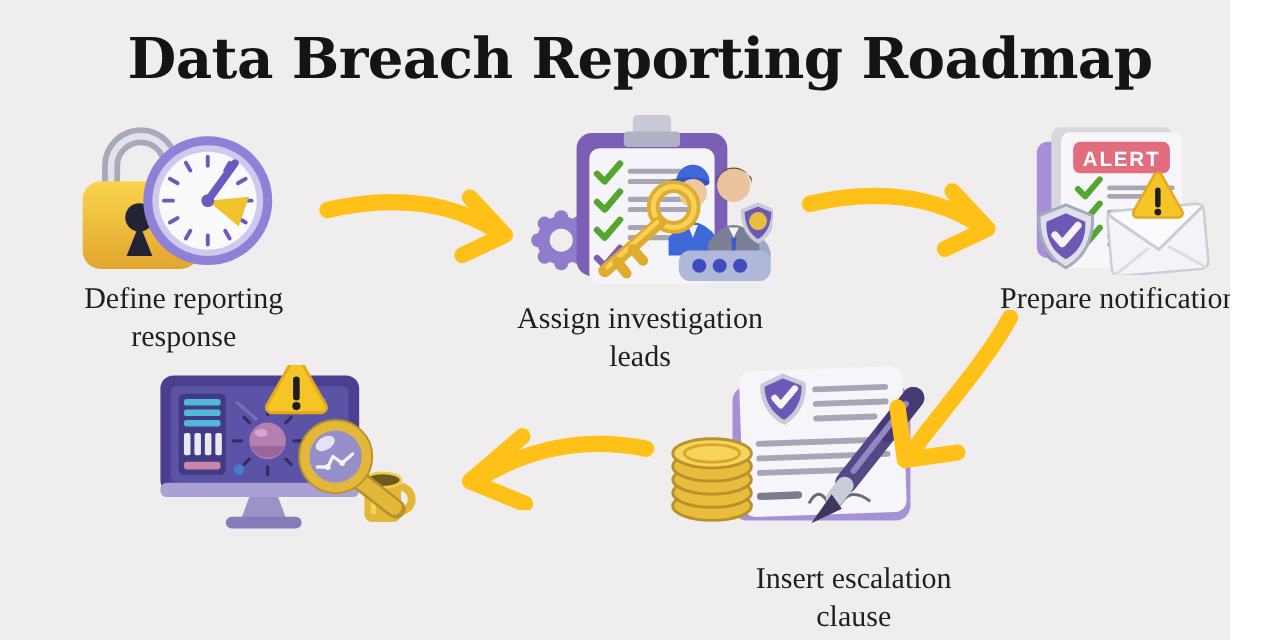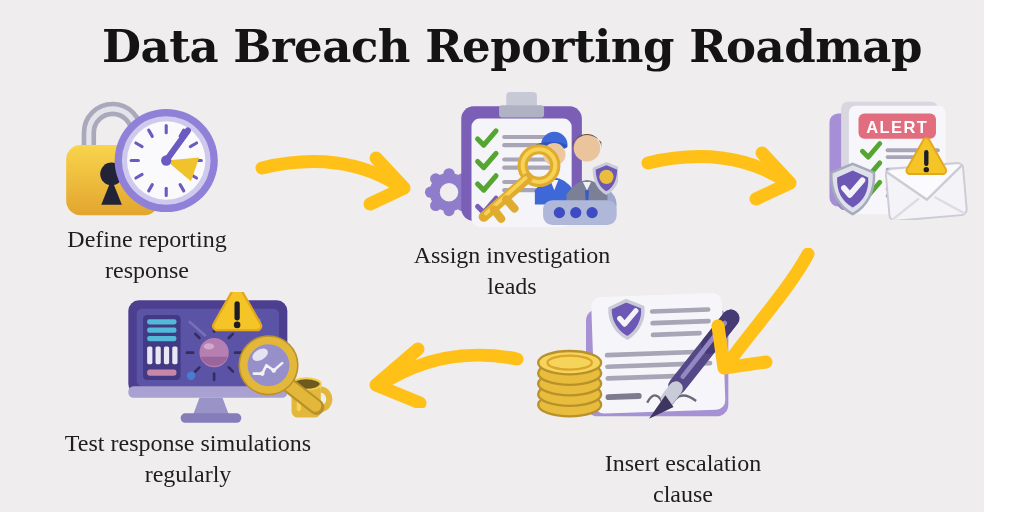--- a/index.html
+++ b/index.html
@@ -296,25 +296,22 @@
     <span>Define reporting</span>
     <span>response</span>
   </div>
 
   <div class="step-label" style="left:382px;top:224px;width:260px;margin-top:16px;">
     <span>Assign investigation</span>
     <span>leads</span>
   </div>
 
   <div class="step-label" style="left:765px;top:224px;width:260px;">
+    <span>Prepare notification</span>
   </div>
 
   <div class="step-label" style="left:553px;top:428px;width:260px;margin-top:20px;">
     <span>Insert escalation</span>
     <span>clause</span>
   </div>
 
-  <div class="step-label" style="left:28px;top:428px;width:320px;">
-    <span>Test response simulations</span>
-    <span>regularly</span>
-  </div>
 
 </div>
 
 </body></html>

